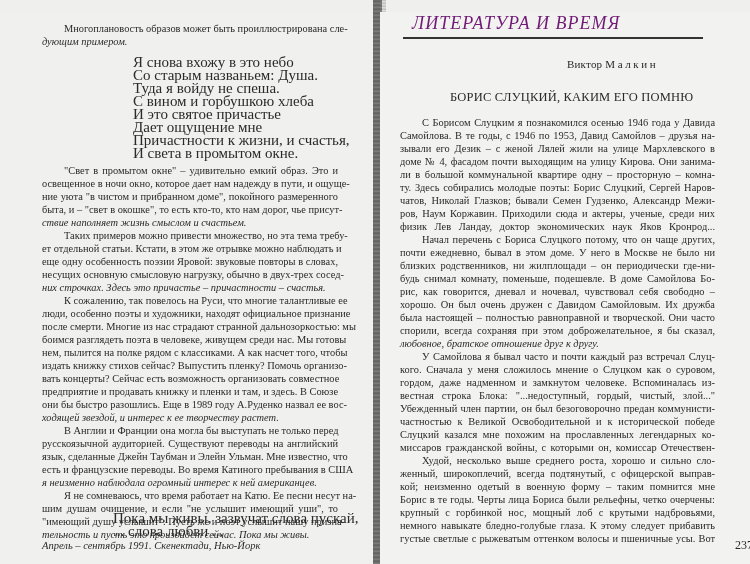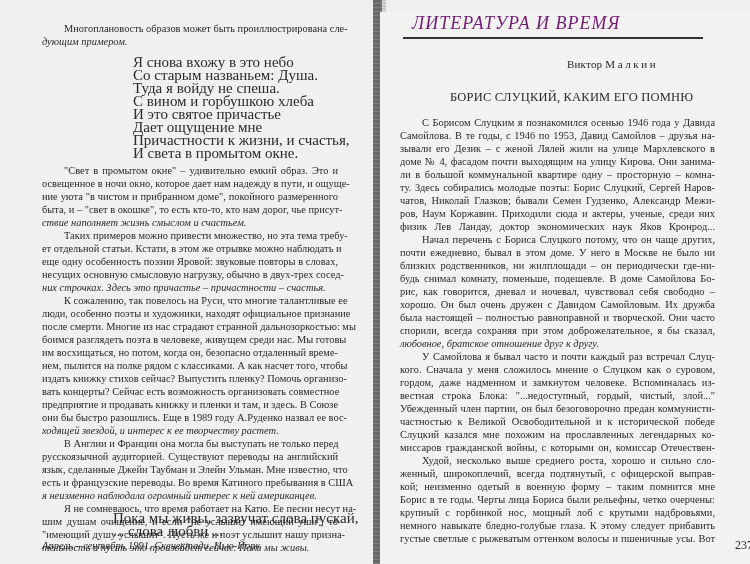--- a/index.html
+++ b/index.html
@@ -94,21 +94,20 @@
       <span class="line">ет отдельной статьи. Кстати, в этом же отрывке можно наблюдать и</span>
       <span class="line">еще одну особенность поэзии Яровой: звуковые повторы в словах,</span>
       <span class="line">несущих основную смысловую нагрузку, обычно в двух-трех сосед-</span>
       <span class="line last">них строчках. Здесь это причастье – причастности – счастья.</span>
     </p>
     <p style="text-indent:0">
       <span class="line" style="padding-left:22px">К сожалению, так повелось на Руси, что многие талантливые ее</span>
       <span class="line">люди, особенно поэты и художники, находят официальное признание</span>
       <span class="line">после смерти. Многие из нас страдают странной дальнозоркостью: мы</span>
       <span class="line">боимся разглядеть поэта в человеке, живущем среди нас. Мы готовы</span>
-      <span class="line">им восхищаться, но потом, когда он, безопасно отдаленный време-</span>
       <span class="line">нем, пылится на полке рядом с классиками. А как насчет того, чтобы</span>
       <span class="line">издать книжку стихов сейчас? Выпустить пленку? Помочь организо-</span>
       <span class="line">вать концерты? Сейчас есть возможность организовать совместное</span>
       <span class="line">предприятие и продавать книжку и пленки и там, и здесь. В Союзе</span>
       <span class="line">они бы быстро разошлись. Еще в 1989 году А.Руденко назвал ее вос-</span>
       <span class="line last">ходящей звездой, и интерес к ее творчеству растет.</span>
     </p>
     <p style="text-indent:0">
       <span class="line" style="padding-left:22px">В Англии и Франции она могла бы выступать не только перед</span>
       <span class="line">русскоязычной аудиторией. Существуют переводы на английский</span>

